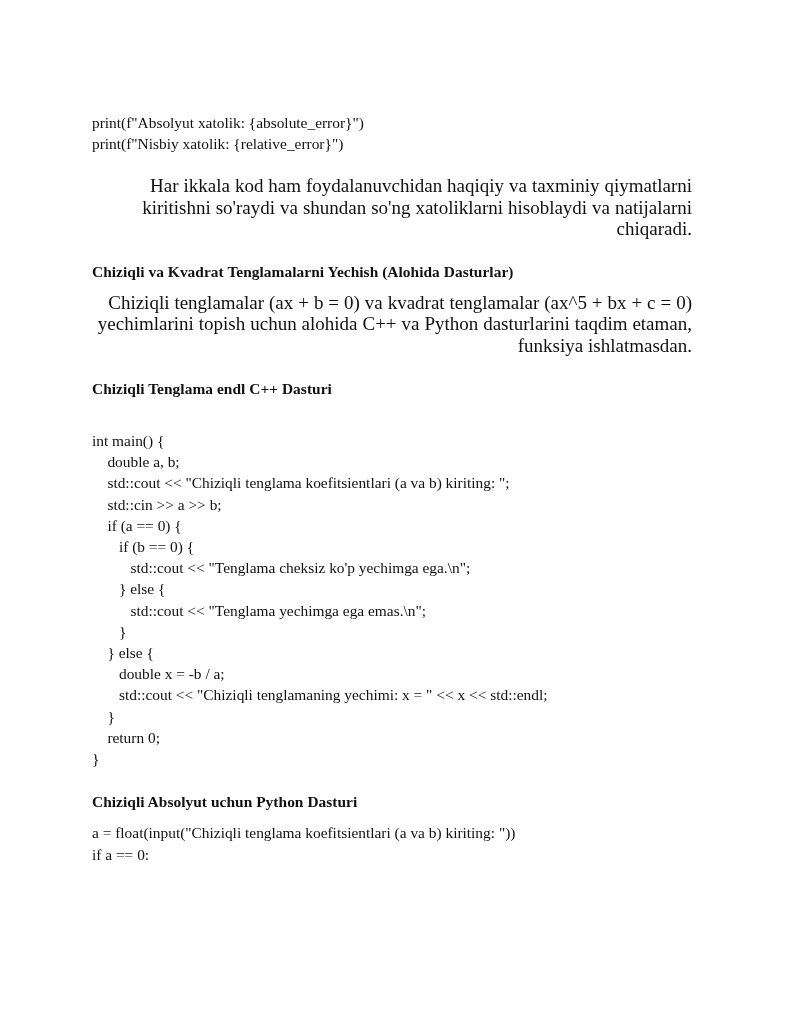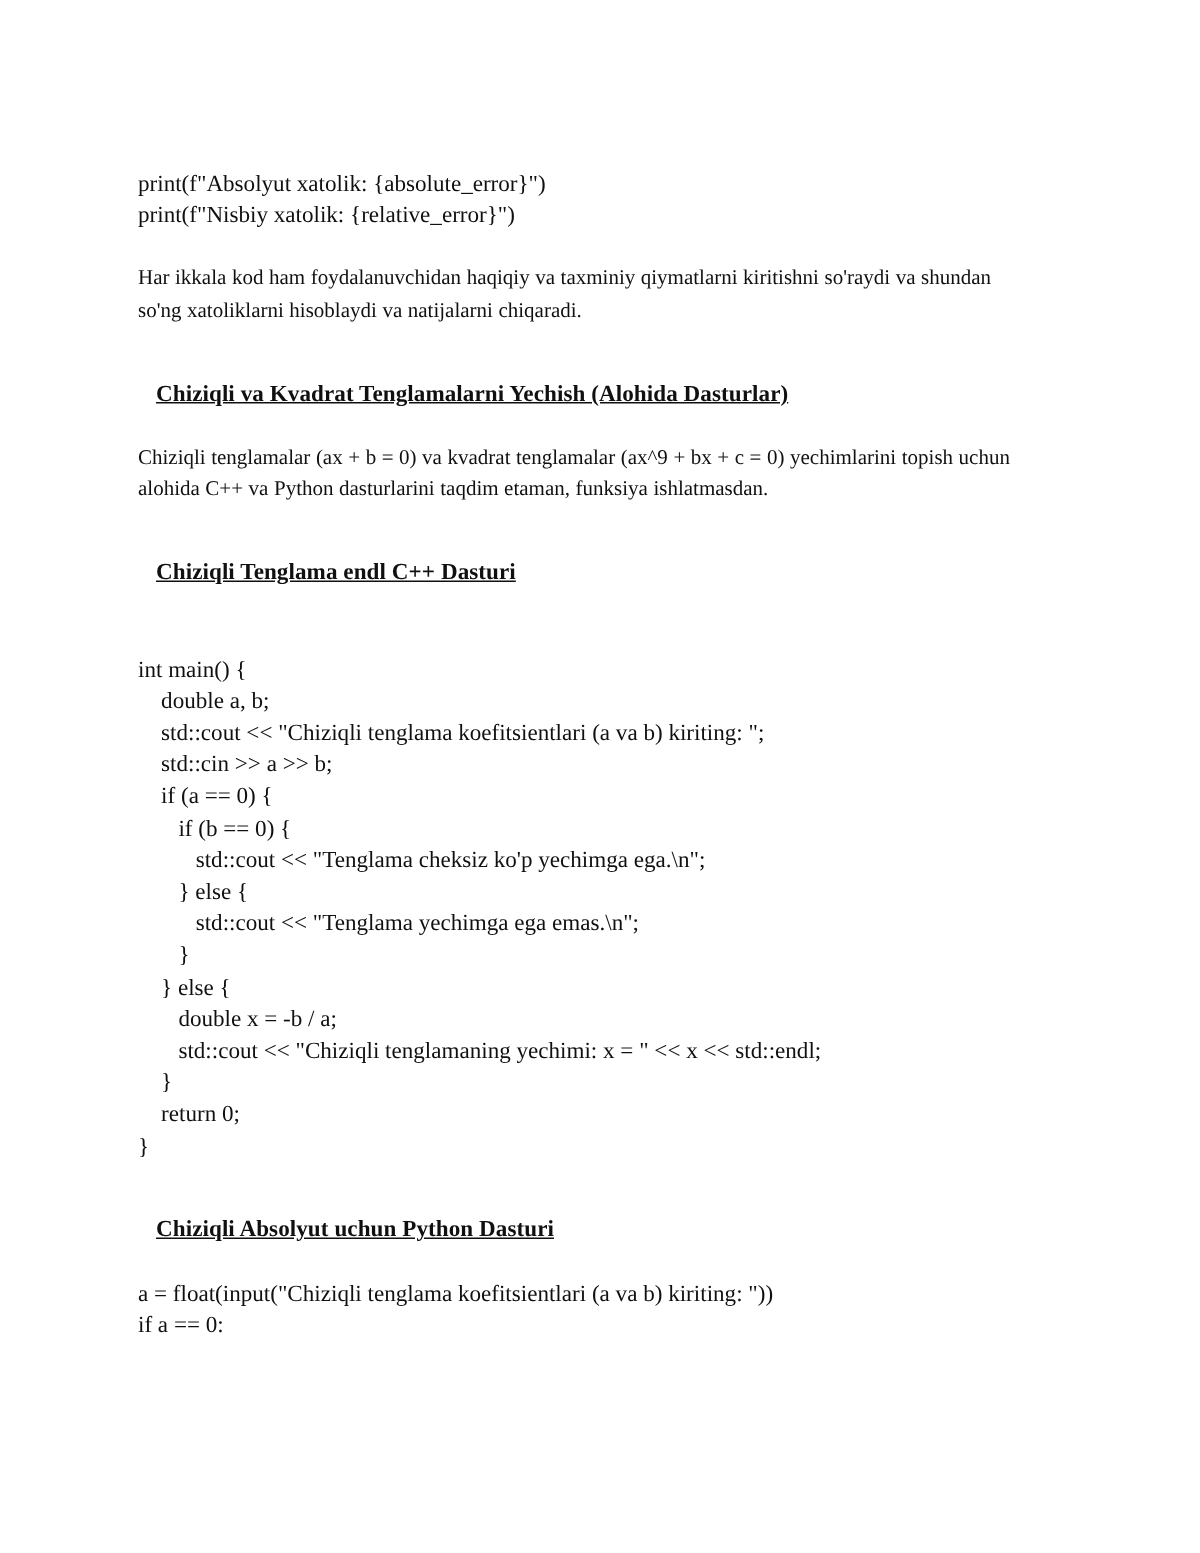--- a/index.html
+++ b/index.html
@@ -30,34 +30,33 @@
     position: absolute;
     left: 92px;
     top: 112px;
     width: 600px;
   }
 
   
   .block { margin: 0; }
 
   .para {
-    font-size: 14px;
+    font-size: 19px;
     line-height: 21.2px;
     margin: 0;
-    text-align: left;
+    text-align: right;
     word-spacing: 0.2px;
   }
 
   .heading {
     font-size: 15.4px;
     line-height: 21.2px;
     font-weight: bold;
-    margin: 12px;
+    margin: 0;
     letter-spacing: 0.05px;
-    text-decoration: underline;
   }
 
   .code {
     font-size: 15.4px;
     line-height: 21.2px;
     margin: 0;
     white-space: pre;
     font-family: "Liberation Serif", "DejaVu Serif", serif;
   }
 
@@ -72,21 +71,21 @@
 <body>
 
 <div class="page">
   <div class="content">
       <div class="block code"><span class="codeline">print(f"Absolyut xatolik: {absolute_error}")</span><span class="codeline">print(f"Nisbiy xatolik: {relative_error}")</span></div>
       <div class="gap gap-md"></div>
       <div class="block para">Har ikkala kod ham foydalanuvchidan haqiqiy va taxminiy qiymatlarni kiritishni so'raydi va shundan so'ng xatoliklarni hisoblaydi va natijalarni chiqaradi.</div>
       <div class="gap gap-lg"></div>
       <div class="block heading">Chiziqli va Kvadrat Tenglamalarni Yechish (Alohida Dasturlar)</div>
       <div class="gap gap-sm"></div>
-      <div class="block para">Chiziqli tenglamalar (ax + b = 0) va kvadrat tenglamalar (ax^9 + bx + c = 0) yechimlarini topish uchun alohida C++ va Python dasturlarini taqdim etaman, funksiya ishlatmasdan.</div>
+      <div class="block para">Chiziqli tenglamalar (ax + b = 0) va kvadrat tenglamalar (ax^5 + bx + c = 0) yechimlarini topish uchun alohida C++ va Python dasturlarini taqdim etaman, funksiya ishlatmasdan.</div>
       <div class="gap gap-lg"></div>
       <div class="block heading">Chiziqli Tenglama endl C++ Dasturi</div>
       <div class="gap gap-sm"></div>
       <div class="gap gap-md"></div>
       <div class="block code"><span class="codeline">int main() {</span><span class="codeline">    double a, b;</span><span class="codeline">    std::cout &lt;&lt; "Chiziqli tenglama koefitsientlari (a va b) kiriting: ";</span><span class="codeline">    std::cin &gt;&gt; a &gt;&gt; b;</span><span class="codeline"></span><span class="codeline">    if (a == 0) {</span><span class="codeline">       if (b == 0) {</span><span class="codeline">          std::cout &lt;&lt; "Tenglama cheksiz ko'p yechimga ega.\n";</span><span class="codeline">       } else {</span><span class="codeline">          std::cout &lt;&lt; "Tenglama yechimga ega emas.\n";</span><span class="codeline">       }</span><span class="codeline">    } else {</span><span class="codeline">       double x = -b / a;</span><span class="codeline">       std::cout &lt;&lt; "Chiziqli tenglamaning yechimi: x = " &lt;&lt; x &lt;&lt; std::endl;</span><span class="codeline">    }</span><span class="codeline">    return 0;</span><span class="codeline">}</span></div>
       <div class="gap gap-lg"></div>
       <div class="block heading">Chiziqli Absolyut uchun Python Dasturi</div>
       <div class="gap gap-sm"></div>
       <div class="block code"><span class="codeline">a = float(input("Chiziqli tenglama koefitsientlari (a va b) kiriting: "))</span><span class="codeline"></span><span class="codeline">if a == 0:</span></div>
     </div>

